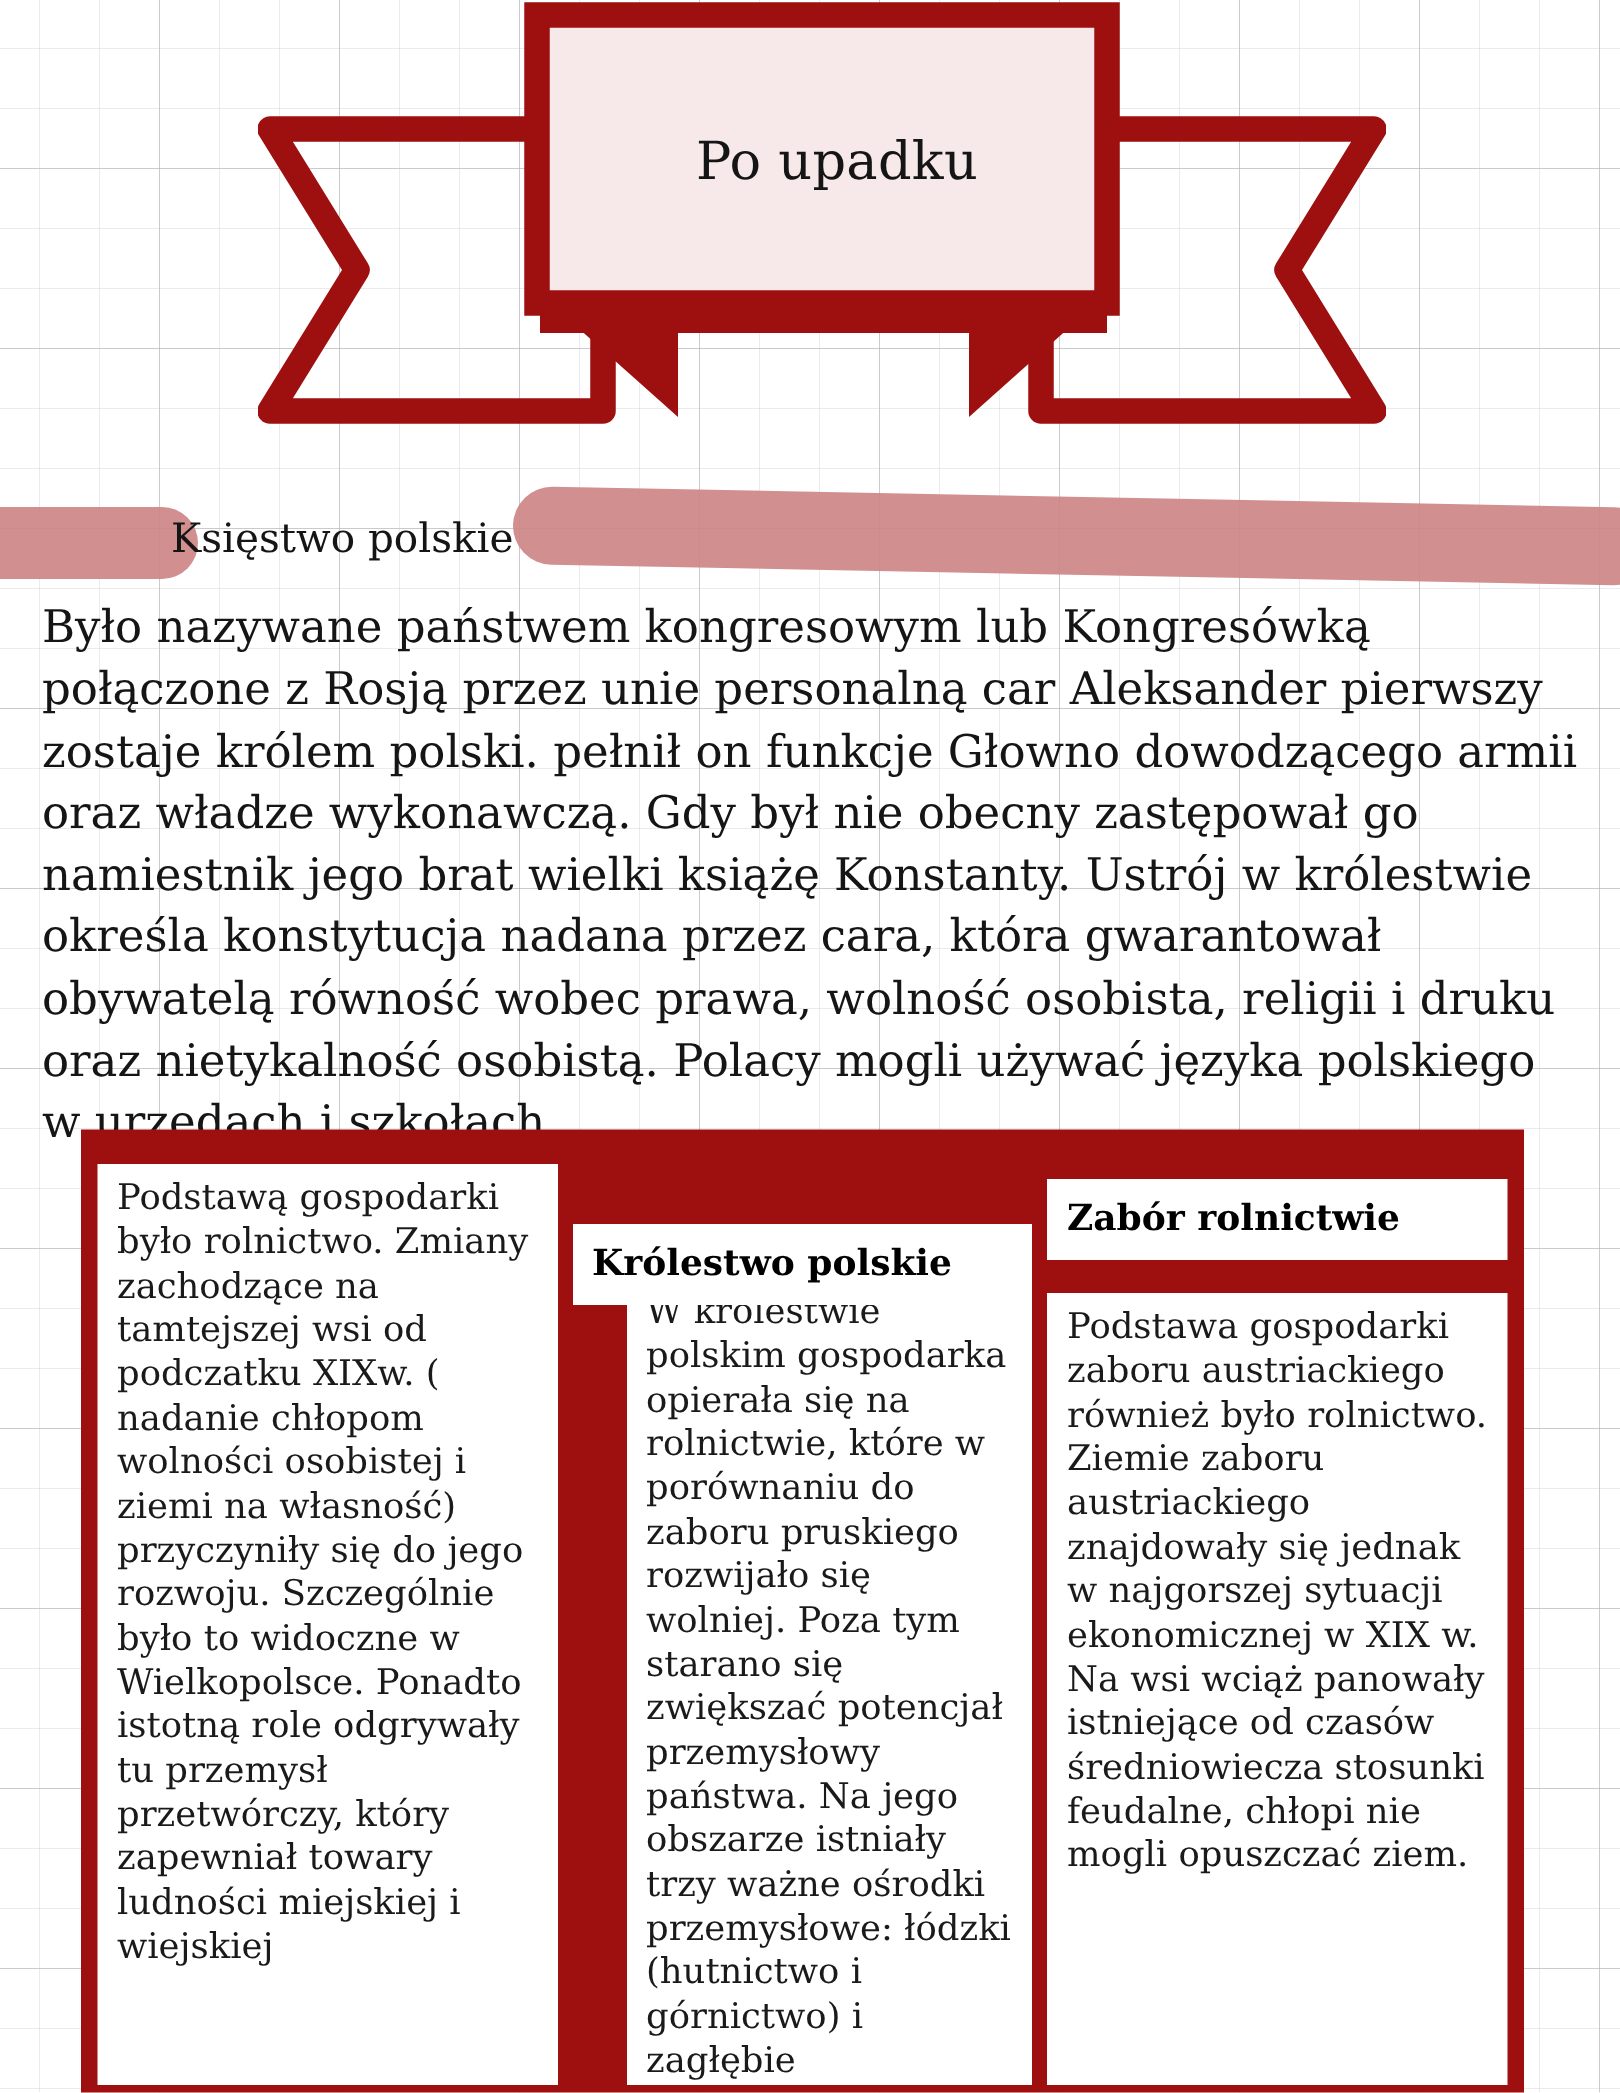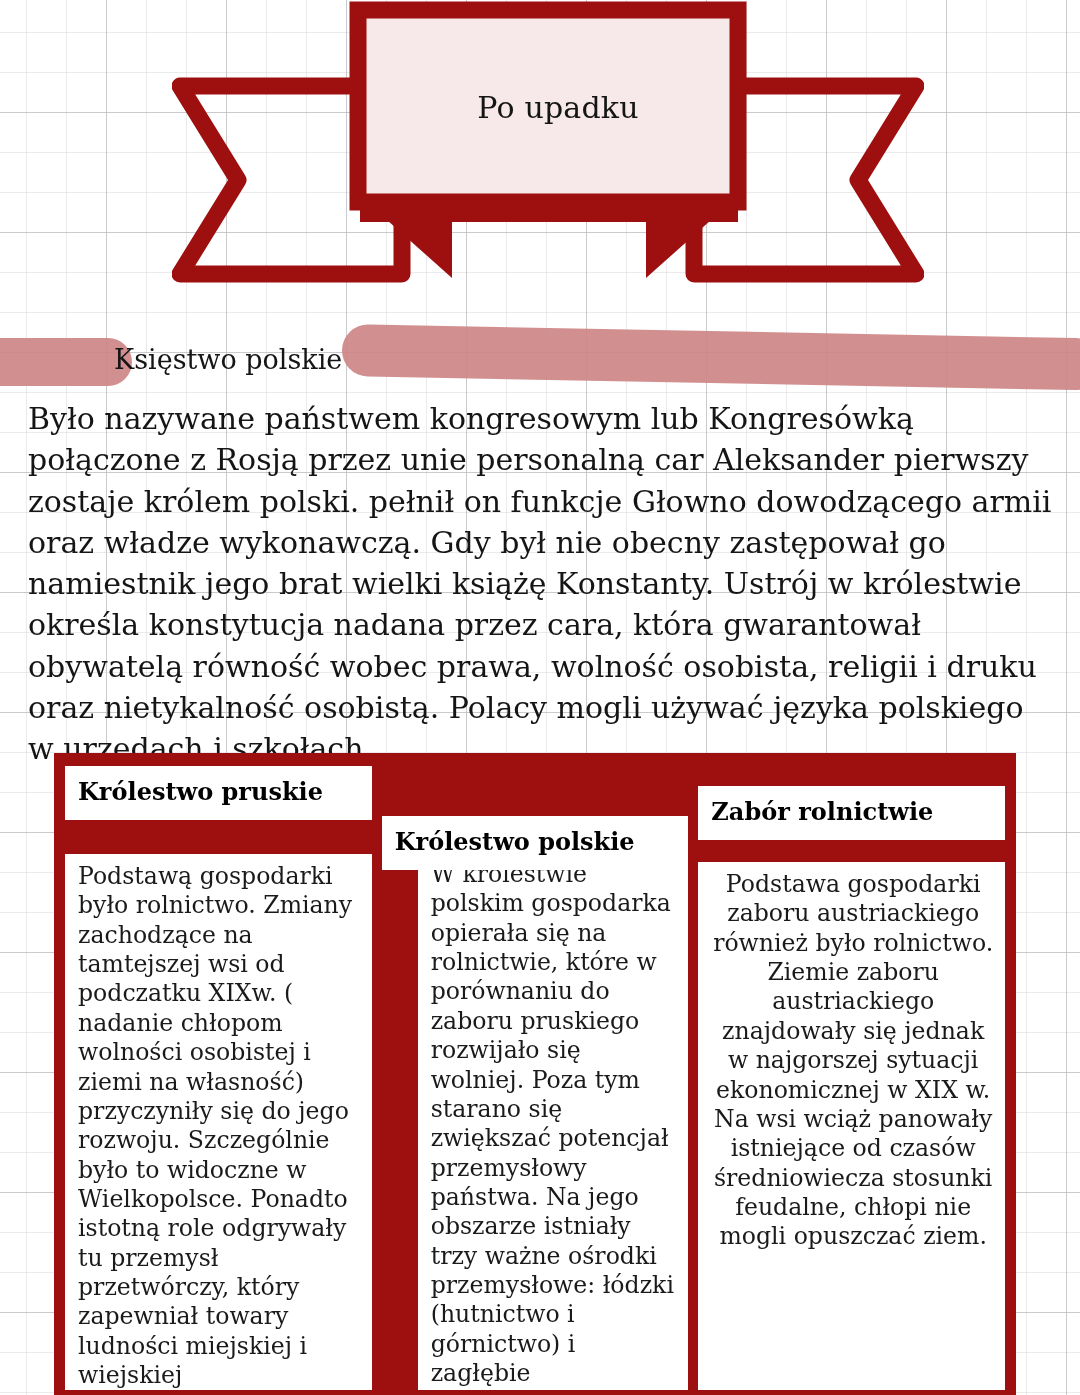--- a/index.html
+++ b/index.html
@@ -59,21 +59,21 @@
     position: absolute;
     left: 196px;
     top: 22px;
     width: 380px;
     height: 172px;
     display: flex;
     flex-direction: column;
     align-items: center;
     justify-content: center;
     text-align: center;
-    font-size: 30px;
+    font-size: 35px;
     line-height: 1.34;
     color: #151515;
     letter-spacing: 0.2px;
   }
   #banner-title span { display: block; }
 
   
   #section-heading {
     position: absolute;
     left: 0px;
@@ -168,21 +168,21 @@
     background: #ffffff;
     box-sizing: border-box;
     padding: 8px 10px 8px 13px;
     font-size: 23.6px;
     line-height: 1.245;
     color: #1a1a1a;
     overflow: hidden;
   }
   #col-body-0 { margin-top: 12px; }
   #col-body-1 { margin-top: 10px; margin-left: 36px; }
-  #col-body-2 { margin-top: 20px; text-align: center; }
+  #col-body-2 { margin-top: 20px; }
 </style>
 </head>
 <body>
 
 <div id="grid-bg"></div>
 
 <div id="page">
 
   <div id="banner-wrap">
     <svg id="banner-svg" viewBox="0 0 752 292" preserveAspectRatio="none" xmlns="http://www.w3.org/2000/svg">
@@ -208,23 +208,20 @@
     <div id="marker-left" class="marker-stroke"></div>
     <div id="marker-right" class="marker-stroke"></div>
     <div id="section-heading-label">Księstwo polskie</div>
   </div>
 
   <div id="intro-paragraph">Było nazywane państwem kongresowym lub Kongresówką połączone z Rosją przez unie personalną car Aleksander pierwszy zostaje królem polski. pełnił on funkcje Głowno dowodzącego armii oraz władze wykonawczą. Gdy był nie obecny zastępował go namiestnik  jego brat wielki książę Konstanty. Ustrój w królestwie określa konstytucja nadana przez cara, która  gwarantował obywatelą równość wobec prawa, wolność osobista, religii i druku oraz nietykalność osobistą. Polacy mogli używać języka polskiego w urzędach i szkołach.</div>
 
   <div id="comparison-table">
 
     <div class="table-col">
-      <div class="header-slot" id="header-slot-0">
-        <div class="col-header" id="col-header-0">Królestwo pruskie</div>
-      </div>
       <div class="col-body" id="col-body-0">Podstawą gospodarki było rolnictwo. Zmiany zachodzące na tamtejszej wsi od podczatku XIXw. ( nadanie chłopom wolności osobistej i ziemi na własność) przyczyniły się do jego rozwoju. Szczególnie było to widoczne w Wielkopolsce. Ponadto istotną role odgrywały tu przemysł przetwórczy, który zapewniał towary ludności miejskiej i wiejskiej</div>
     </div>
 
     <div class="table-col">
       <div class="header-slot" id="header-slot-1">
         <div class="col-header" id="col-header-1">Królestwo polskie</div>
       </div>
       <div class="col-body" id="col-body-1">W królestwie polskim gospodarka opierała się na rolnictwie, które w porównaniu do zaboru pruskiego rozwijało się wolniej. Poza tym starano się zwiększać potencjał przemysłowy państwa. Na jego obszarze istniały trzy ważne ośrodki przemysłowe: łódzki (hutnictwo i górnictwo) i zagłębie dąbrowskiej (górnictwo)</div>
     </div>
 

